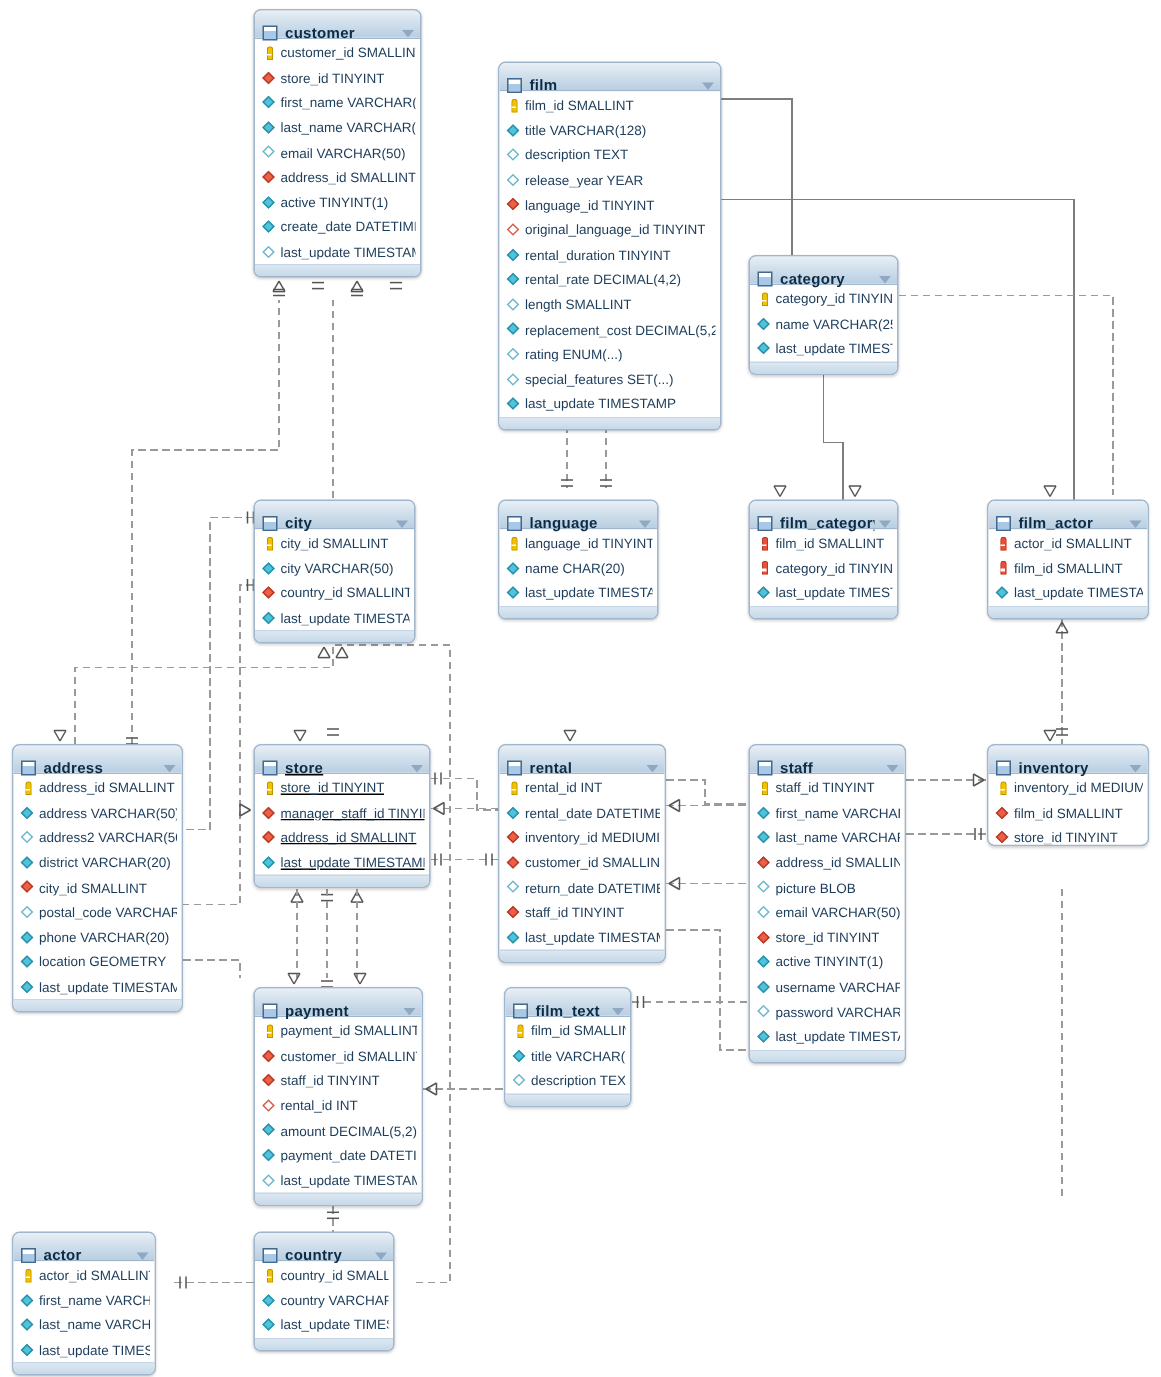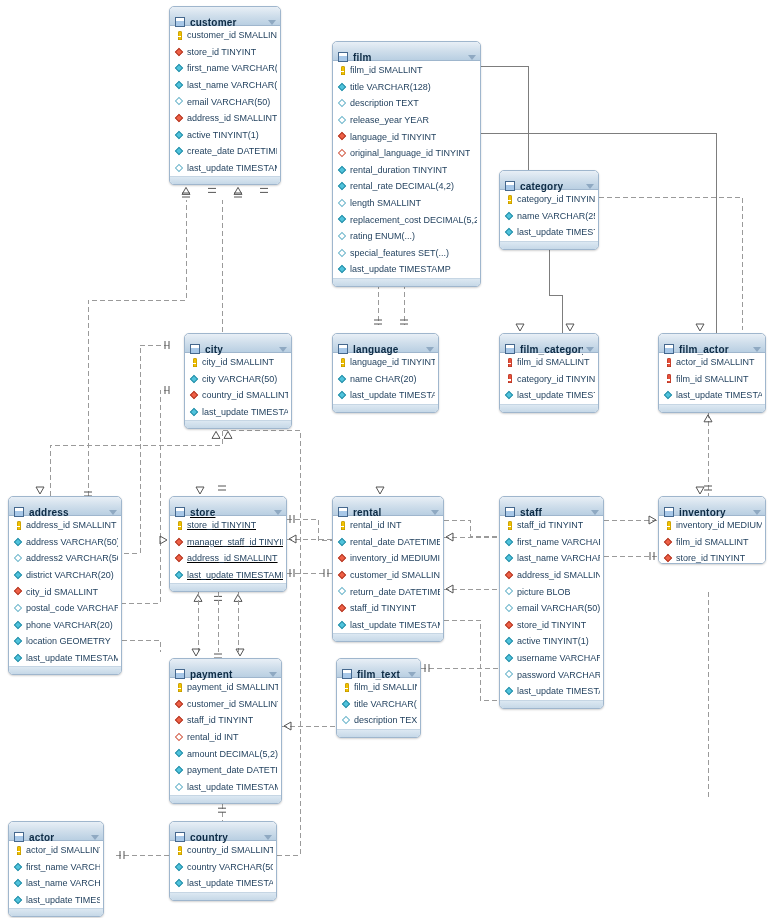--- a/index.html
+++ b/index.html
@@ -515,21 +515,21 @@
             <span class="ci ci-d ci-req"></span>
             <span class="col-txt">name VARCHAR(25)</span>
           </div>
           <div class="col">
             <span class="ci ci-d ci-req"></span>
             <span class="col-txt">last_update TIMESTAMP</span>
           </div>
         </div>
         <div class="ent-footer"></div>
       </div>
-      <div class="entity" style="left: 169px; top: 333px; width: 108px; height: 96.4px; margin-left: 15px;">
+      <div class="entity" style="left: 169px; top: 333px; width: 108px; height: 96.4px;">
         <div class="ent-header">
           <span class="tbl-icon"></span>
           <span class="ent-title">city</span>
           <span class="caret"></span>
         </div>
         <div class="ent-body">
           <div class="col">
             <span class="ci ci-pk"></span>
             <span class="col-txt">city_id SMALLINT</span>
           </div>
@@ -883,21 +883,21 @@
             <span class="ci ci-d ci-req"></span>
             <span class="col-txt">last_name VARCHAR(45)</span>
           </div>
           <div class="col">
             <span class="ci ci-d ci-req"></span>
             <span class="col-txt">last_update TIMESTAMP</span>
           </div>
         </div>
         <div class="ent-footer"></div>
       </div>
-      <div class="entity" style="left: 169px; top: 821px; width: 108px; height: 79.8px;">
+      <div class="entity" style="left: 169px; top: 821px; width: 94px; height: 79.8px;">
         <div class="ent-header">
           <span class="tbl-icon"></span>
           <span class="ent-title">country</span>
           <span class="caret"></span>
         </div>
         <div class="ent-body">
           <div class="col">
             <span class="ci ci-pk"></span>
             <span class="col-txt">country_id SMALLINT</span>
           </div>

